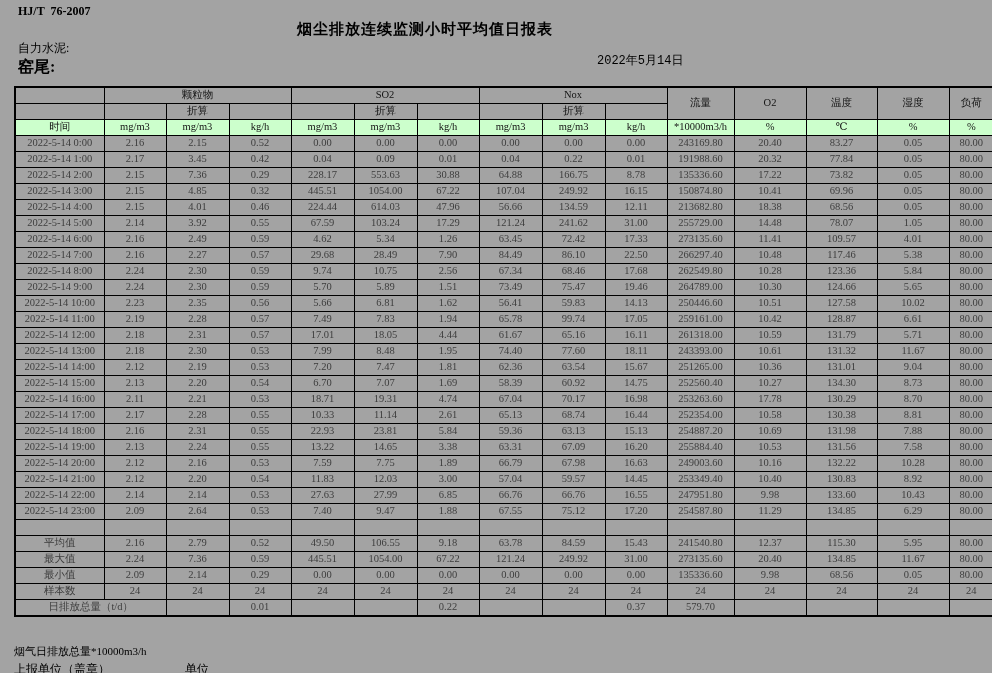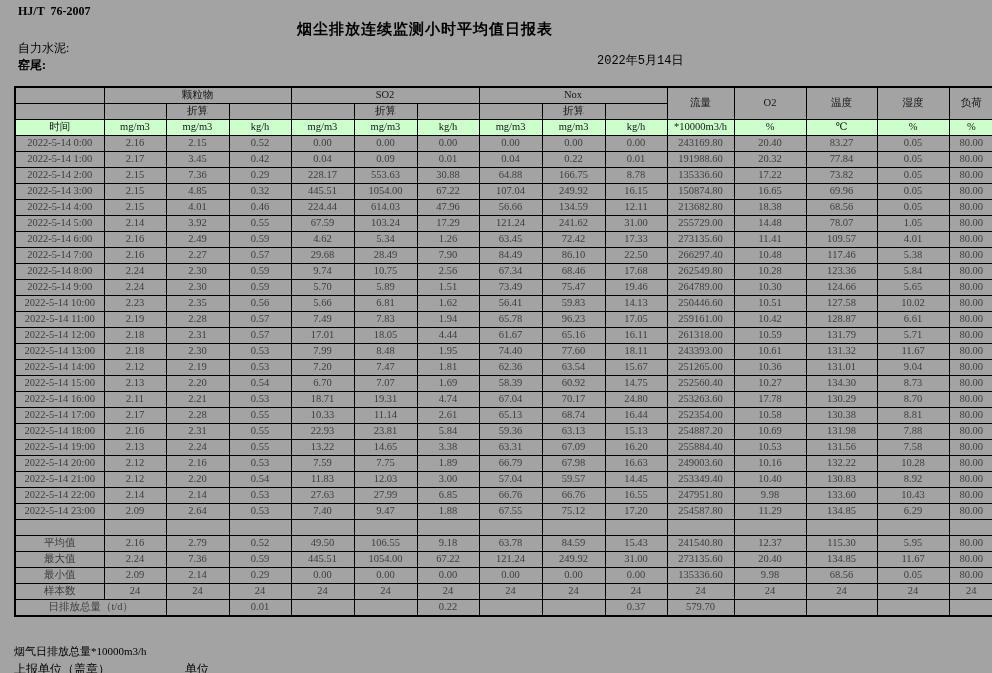--- a/index.html
+++ b/index.html
@@ -5,21 +5,21 @@
   html,body{margin:0;padding:0;}
   body{
     width:992px;height:673px;background:#ffffff;
     font-family:"Liberation Serif","DejaVu Serif",serif;
     color:#000;
   }
   .page{position:relative;width:992px;height:673px;overflow:hidden;background:#a3a3a3;}
   .std-code{position:absolute;left:18px;top:4px;font-weight:bold;font-size:12px;white-space:pre;}
   .doc-title{position:absolute;left:0;top:20px;width:850px;text-align:center;font-weight:bold;font-size:15px;letter-spacing:1px;}
   .company{position:absolute;left:18px;top:40px;font-weight:normal;font-size:12px;}
-  .kiln{position:absolute;left:18px;top:57px;font-weight:bold;font-size:12px;}
+  .kiln{position:absolute;left:18px;top:57px;font-weight:bold;font-size:16px;}
   .report-date{position:absolute;left:597px;top:52px;font-size:12px;font-family:Liberation Mono, monospace;}
   table.report{
     position:absolute;left:14px;top:86px;width:979px;
     border-collapse:collapse;table-layout:fixed;
     border:2px solid #000;
   }
   table.report th,table.report td{
     border:1px solid #000;
     padding:0 1px;height:15px;line-height:1;
     text-align:center;vertical-align:middle;
@@ -163,21 +163,21 @@
           <td class="gs">2.15</td>
           <td>4.85</td>
           <td>0.32</td>
           <td class="gs">445.51</td>
           <td>1054.00</td>
           <td>67.22</td>
           <td class="gs">107.04</td>
           <td>249.92</td>
           <td>16.15</td>
           <td class="gs">150874.80</td>
-          <td>16.65</td>
+          <td>10.41</td>
           <td>69.96</td>
           <td>0.05</td>
           <td>80.00</td>
         </tr>
         <tr>
           <td>2022-5-14 4:00</td>
           <td class="gs">2.15</td>
           <td>4.01</td>
           <td>0.46</td>
           <td class="gs">224.44</td>
@@ -296,21 +296,21 @@
         </tr>
         <tr>
           <td>2022-5-14 11:00</td>
           <td class="gs">2.19</td>
           <td>2.28</td>
           <td>0.57</td>
           <td class="gs">7.49</td>
           <td>7.83</td>
           <td>1.94</td>
           <td class="gs">65.78</td>
-          <td>96.23</td>
+          <td>99.74</td>
           <td>17.05</td>
           <td class="gs">259161.00</td>
           <td>10.42</td>
           <td>128.87</td>
           <td>6.61</td>
           <td>80.00</td>
         </tr>
         <tr>
           <td>2022-5-14 12:00</td>
           <td class="gs">2.18</td>
@@ -382,21 +382,21 @@
         <tr>
           <td>2022-5-14 16:00</td>
           <td class="gs">2.11</td>
           <td>2.21</td>
           <td>0.53</td>
           <td class="gs">18.71</td>
           <td>19.31</td>
           <td>4.74</td>
           <td class="gs">67.04</td>
           <td>70.17</td>
-          <td>24.80</td>
+          <td>16.98</td>
           <td class="gs">253263.60</td>
           <td>17.78</td>
           <td>130.29</td>
           <td>8.70</td>
           <td>80.00</td>
         </tr>
         <tr>
           <td>2022-5-14 17:00</td>
           <td class="gs">2.17</td>
           <td>2.28</td>

